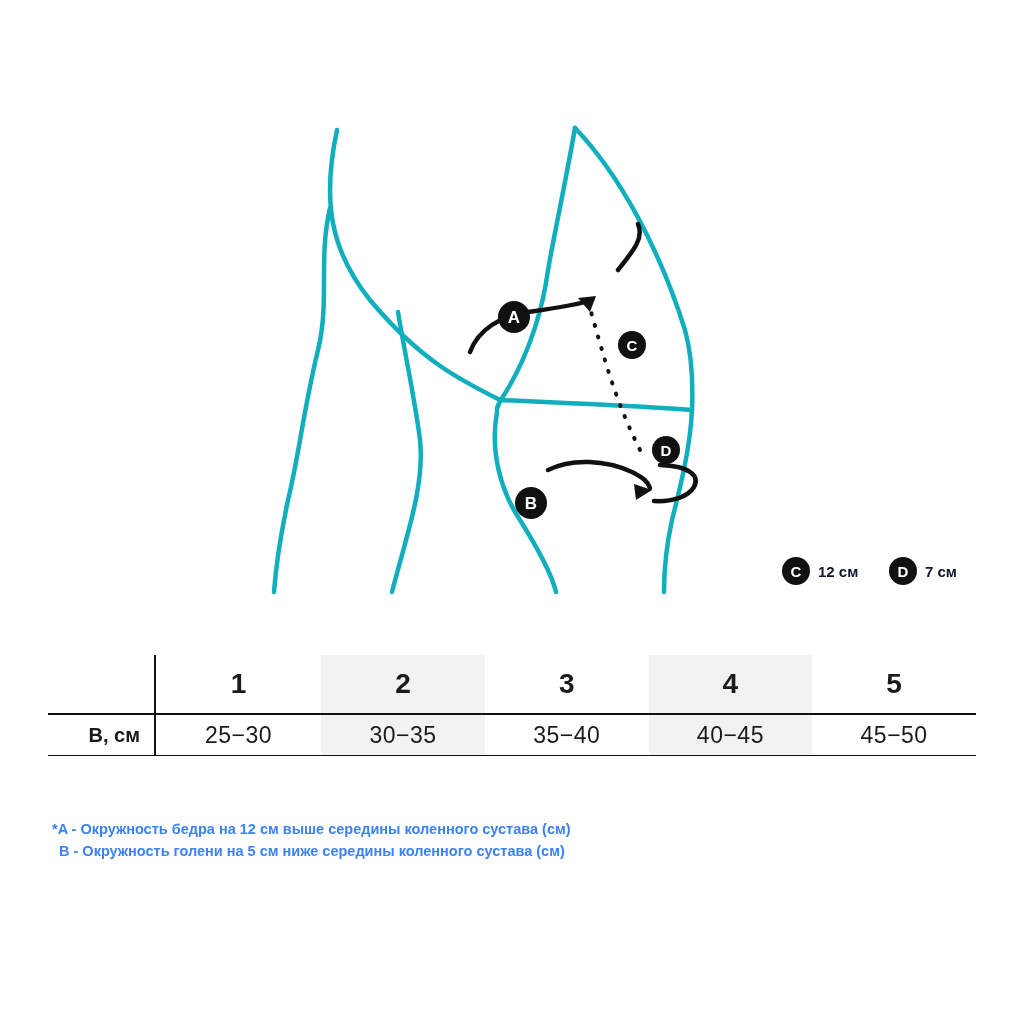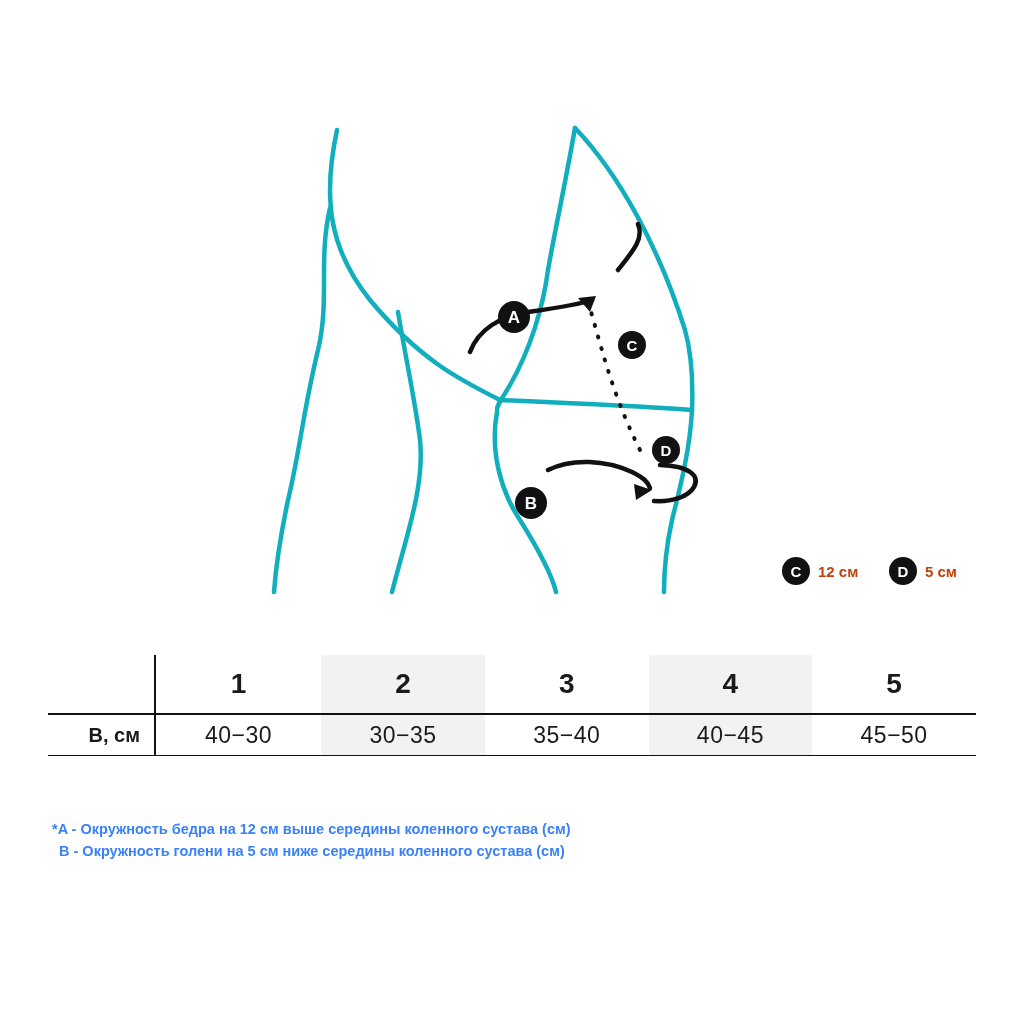--- a/index.html
+++ b/index.html
@@ -52,21 +52,21 @@
 
   .legend {
     position: absolute;
     display: flex;
     align-items: center;
     gap: 8px;
   }
   .legend .legend-text {
     font-size: 15px;
     font-weight: bold;
-    color: #c2410c;
+    color: #0f172a;
   }
   .legend .badge {
     position: relative;
   }
 
   
   #size-table {
     position: absolute;
     left: 48px;
     top: 655px;
@@ -169,39 +169,39 @@
   <div class="badge" style="left:515px; top:487px;">B</div>
   <div class="badge small" style="left:618px; top:331px;">C</div>
   <div class="badge small" style="left:652px; top:436px;">D</div>
 
   <div class="legend" style="left:782px; top:557px;">
     <div class="badge small">C</div>
     <span class="legend-text">12 см</span>
   </div>
   <div class="legend" style="left:889px; top:557px;">
     <div class="badge small">D</div>
-    <span class="legend-text">5 см</span>
+    <span class="legend-text">7 см</span>
   </div>
 </div>
 
 <table id="size-table">
   <thead>
     <tr class="hdr-row">
       <th class="row-label"></th>
       <th>1</th>
       <th class="shaded">2</th>
       <th>3</th>
       <th class="shaded">4</th>
       <th>5</th>
     </tr>
   </thead>
   <tbody>
     <tr>
       <td class="row-label">B, см</td>
-      <td class="val">40−30</td>
+      <td class="val">25−30</td>
       <td class="val shaded">30−35</td>
       <td class="val">35−40</td>
       <td class="val shaded">40−45</td>
       <td class="val">45−50</td>
     </tr>
   </tbody>
 </table>
 
 <div id="notes">
   <div class="note-block">

